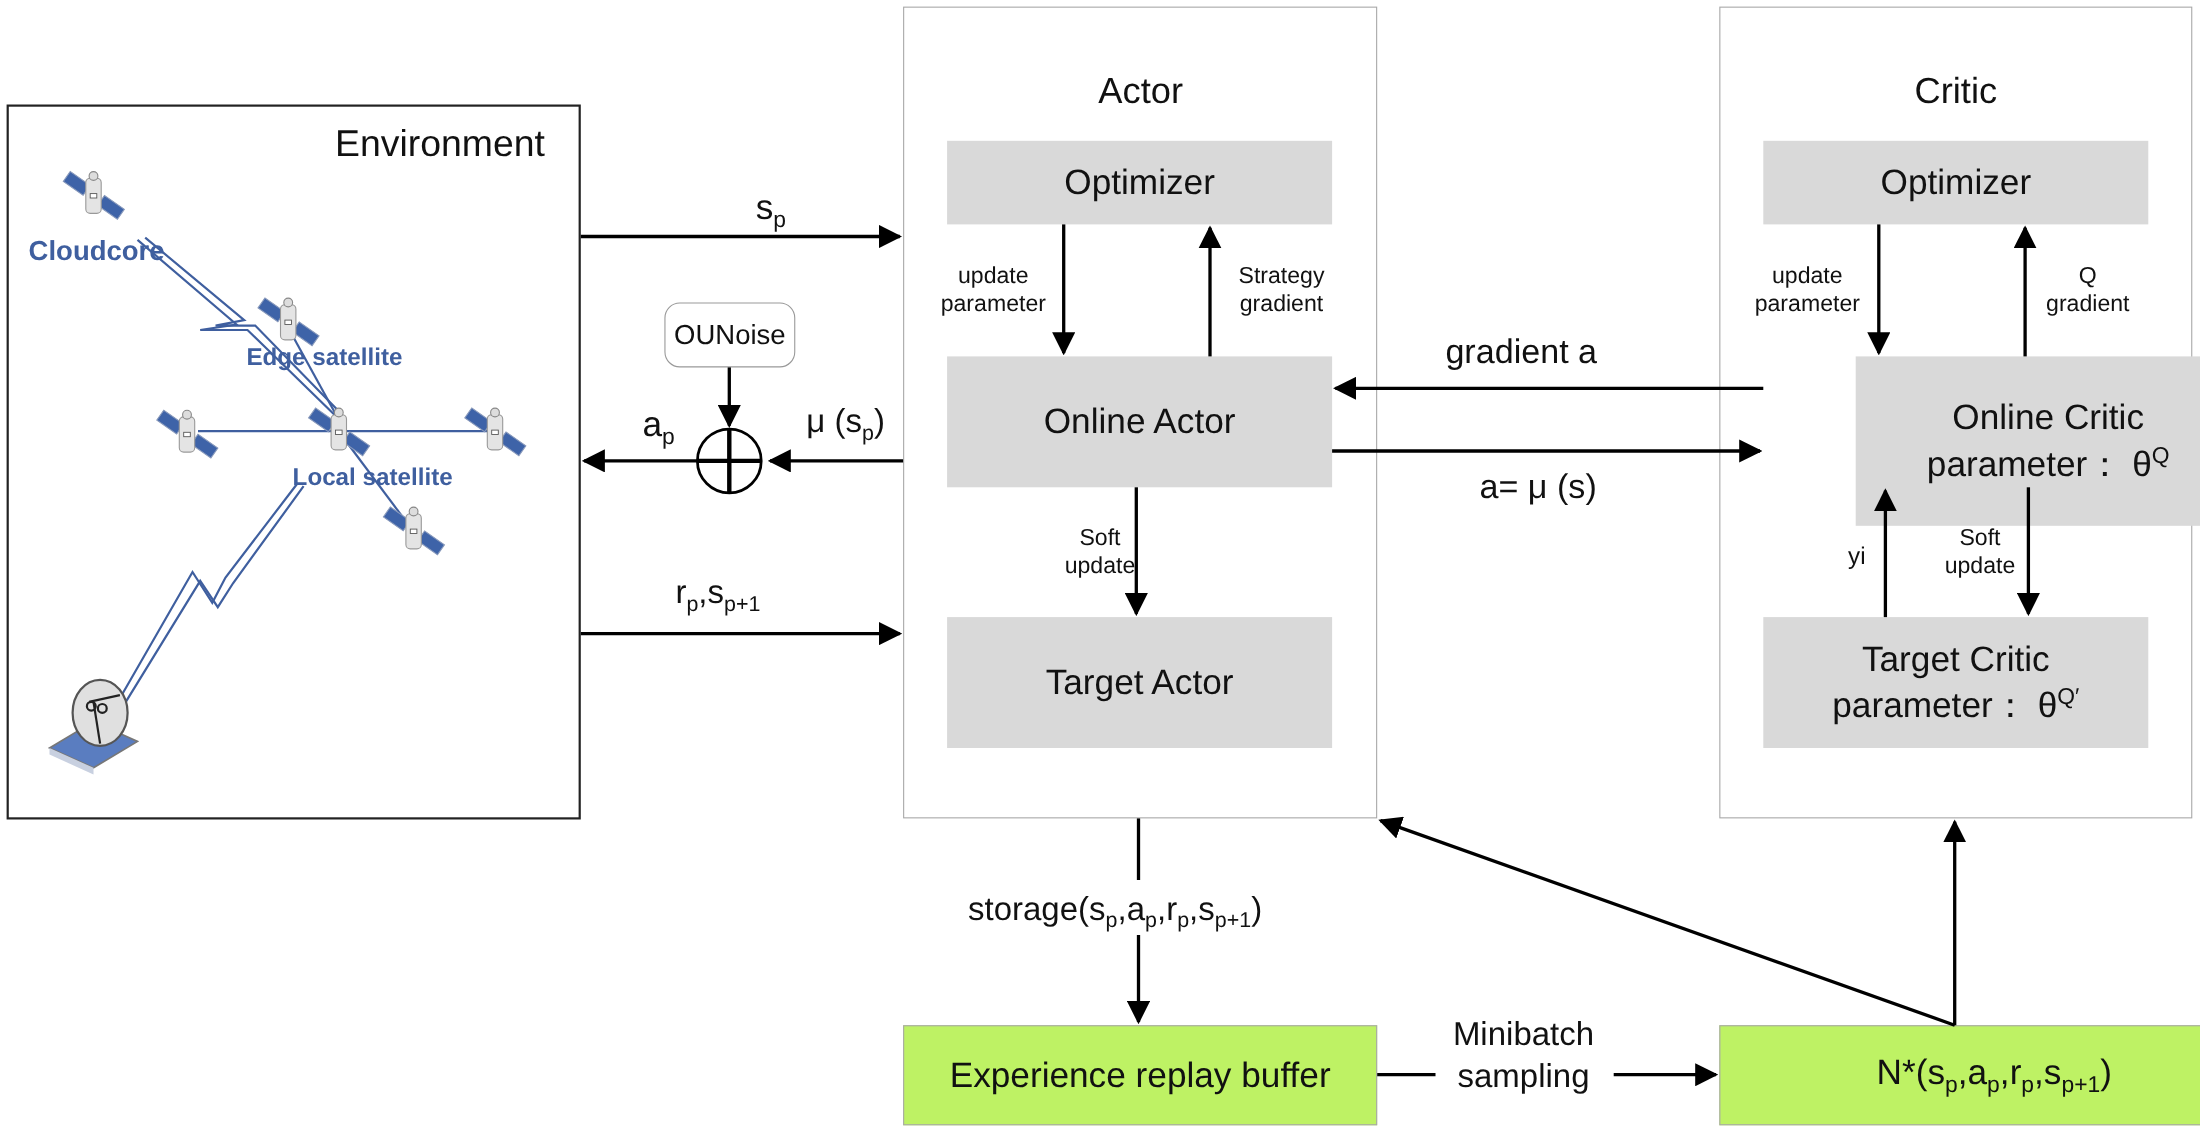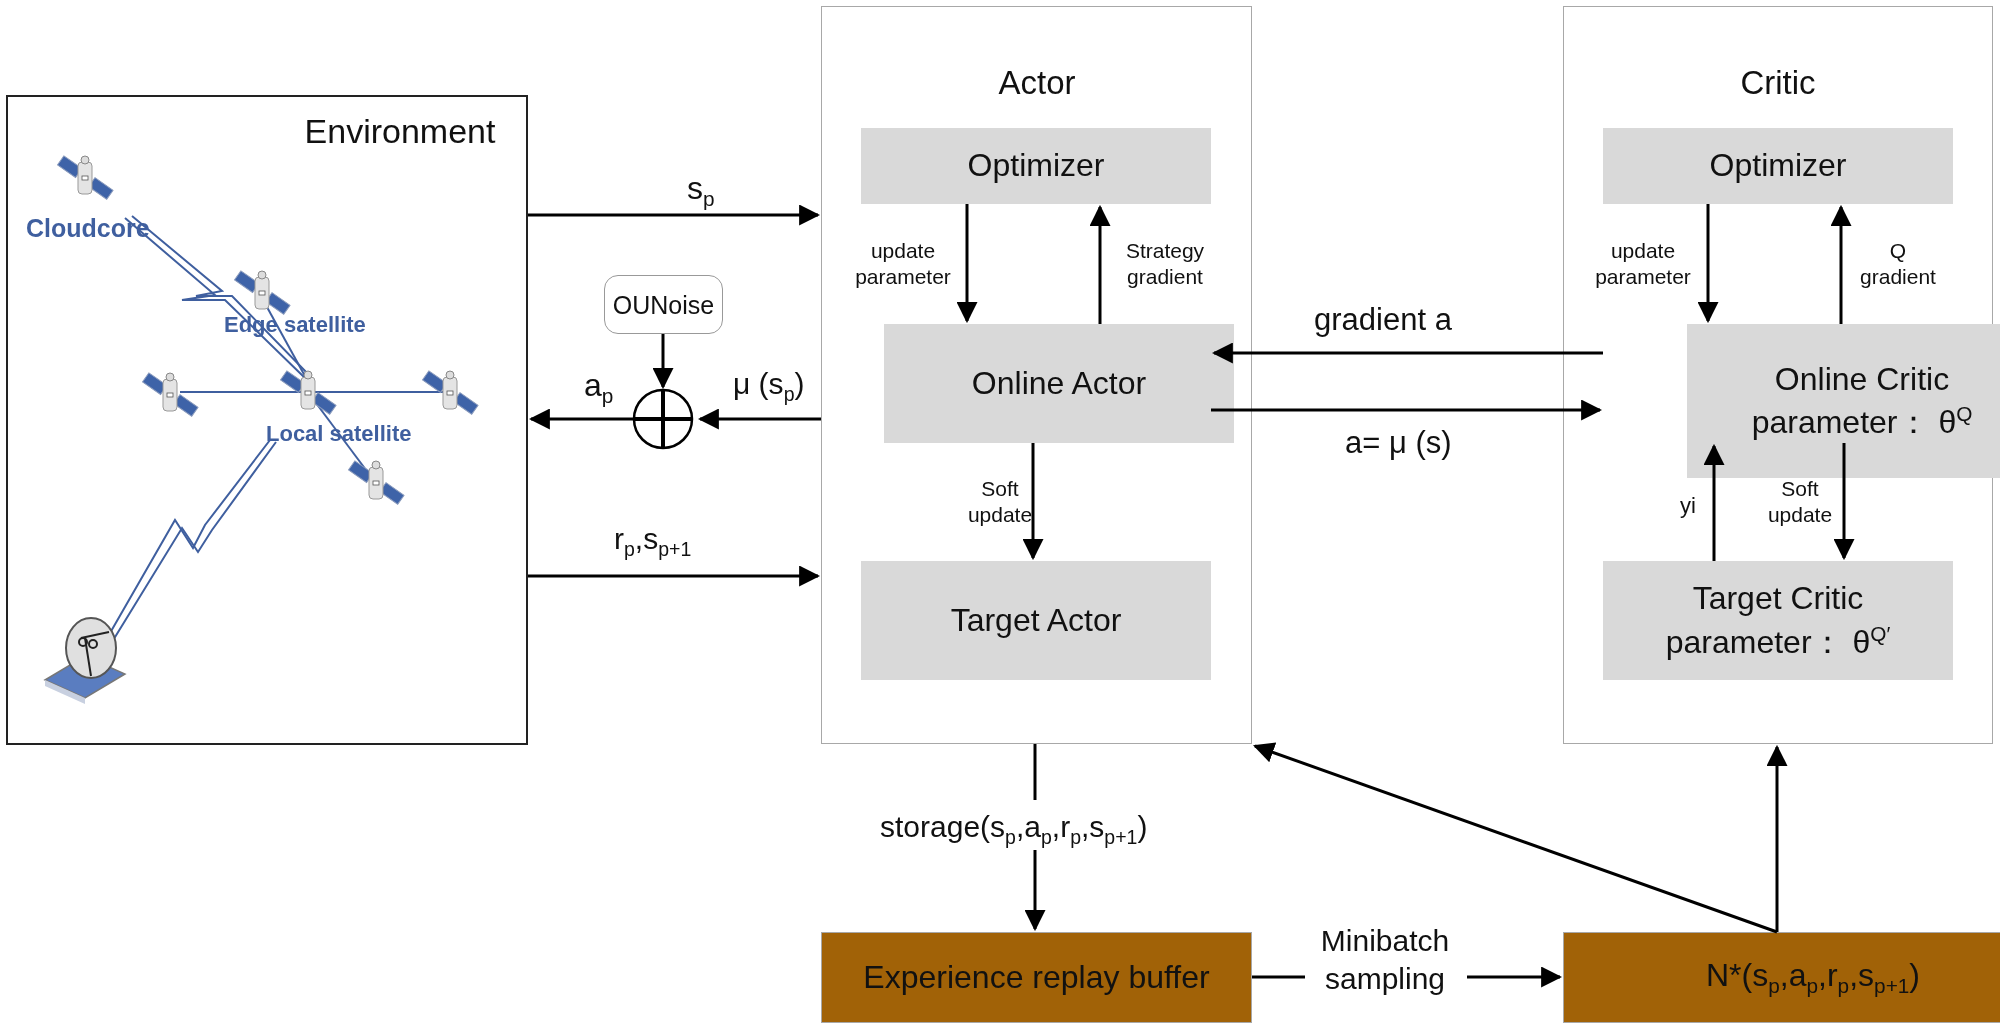--- a/index.html
+++ b/index.html
@@ -7,21 +7,21 @@
            font-family: "Liberation Sans", "DejaVu Sans", sans-serif; color: #111; }
     .panel { position: absolute; box-sizing: border-box; border: 1.5px solid #a8a8a8; background: #fff; }
     .env-panel { border: 2px solid #222; }
     .grey-box { position: absolute; box-sizing: border-box; background: #d9d9d9;
                 display: flex; flex-direction: column; align-items: center; justify-content: center;
                 text-align: center; line-height: 1.3; font-size: 32px; }
     .title { position: absolute; font-size: 33px; text-align: center; }
     .small-lbl { position: absolute; font-size: 21px; line-height: 1.25; text-align: center; }
     .mid-lbl { position: absolute; font-size: 30px; text-align: center; white-space: nowrap; }
     .env-lbl { position: absolute; font-size: 22px; color: #3f5f9f; font-weight: 600; white-space: nowrap; }
-    .white-box { position: absolute; box-sizing: border-box; border: 1.5px solid #a8a8a8; background: #a16207;
+    .white-box { position: absolute; box-sizing: border-box; border: 1.5px solid #a8a8a8; background: #bef264;
                  display: flex; align-items: center; justify-content: center; font-size: 32px; white-space: nowrap; }
     .ou-box { position: absolute; box-sizing: border-box; border: 1.5px solid #999; border-radius: 14px;
               background: #fff; display: flex; flex-direction: row; align-items: center; justify-content: center;
               font-size: 25px; line-height: 1.2; }
     sub, sup { font-size: 0.65em; }
     svg.overlay { position: absolute; left: 0; top: 0; pointer-events: none; }
   </style>
 </head>
 <body>
 
@@ -86,21 +86,21 @@
 
 <div class="small-lbl" style="left:843px; top:238px; width:120px;">
   <div>update</div>
   <div>parameter</div>
 </div>
 <div class="small-lbl" style="left:1110px; top:238px; width:110px;">
   <div>Strategy</div>
   <div>gradient</div>
 </div>
 
-<div class="grey-box" style="left:861px; top:324px; width:350px; height:119px;margin-left:23px;">
+<div class="grey-box" style="left:861px; top:324px; width:350px; height:119px;">
   <div>Online Actor</div>
 </div>
 
 <div class="small-lbl" style="left:960px; top:476px; width:80px;">
   <div>Soft</div>
   <div>update</div>
 </div>
 
 <div class="grey-box" style="left:861px; top:561px; width:350px; height:119px;">
   <div>Target Actor</div>

